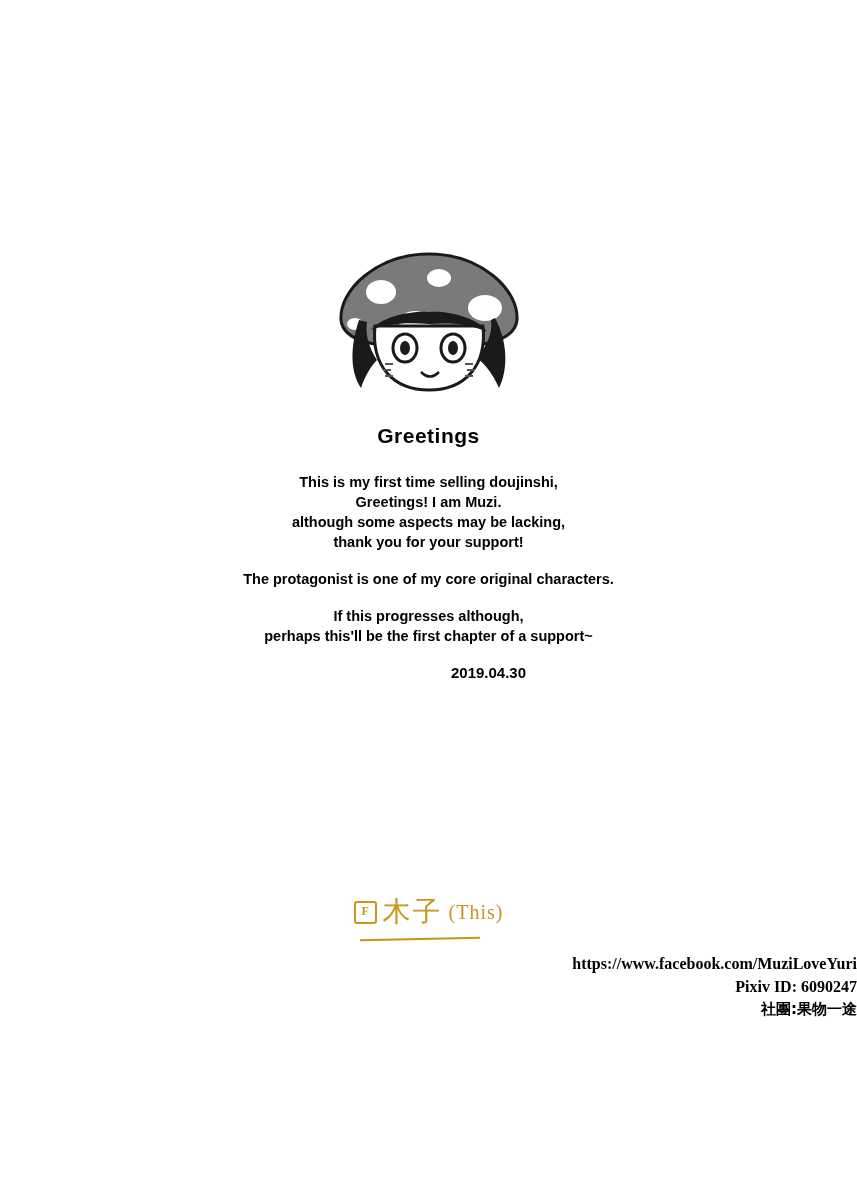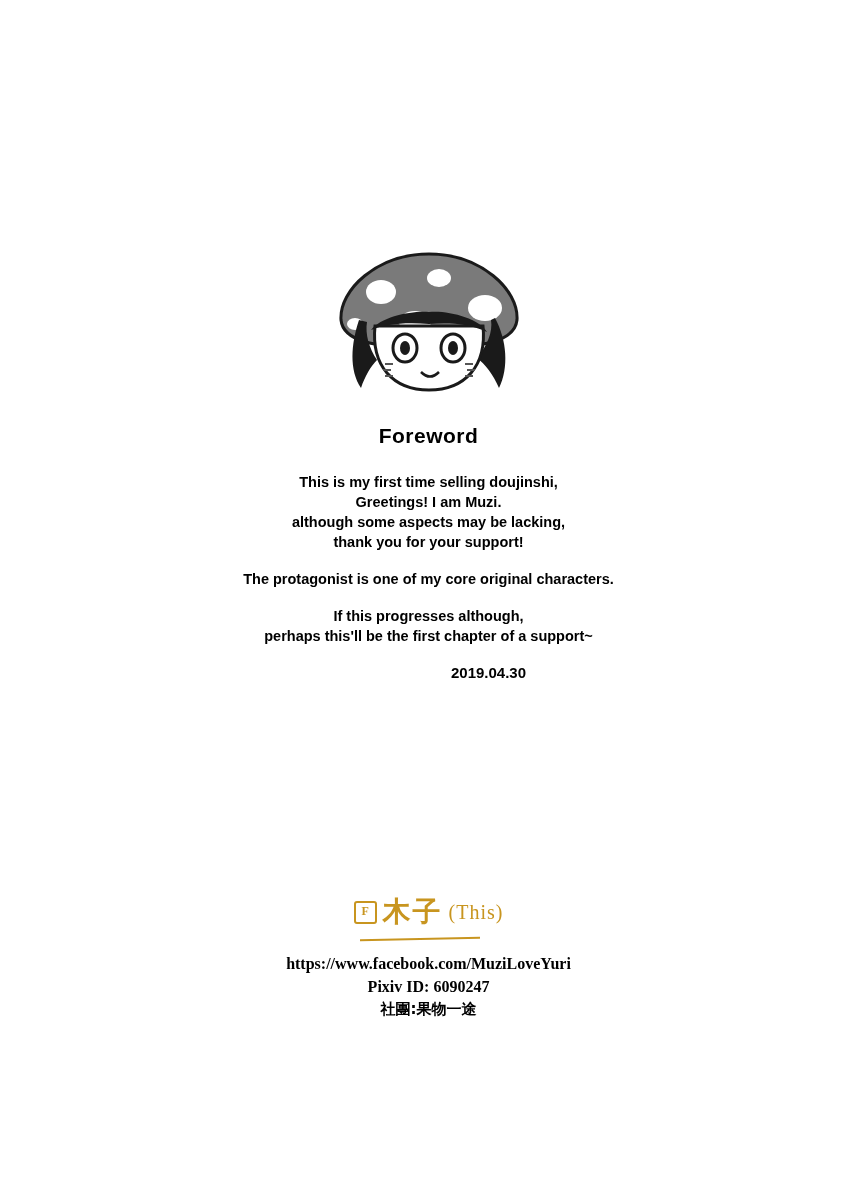--- a/index.html
+++ b/index.html
@@ -89,21 +89,20 @@
     line-height: 17px;
     text-align: center;
     font-family: "Liberation Serif", serif;
   }
   .sig-cjk {
     font-size: 28px;
     color: #c8951f;
     font-family: "DejaVu Sans", sans-serif;
     letter-spacing: 2px;
     line-height: 1;
-    font-weight: bold;
   }
   .sig-roman {
     font-size: 20px;
     color: #c8951f;
     font-family: "Liberation Serif", serif;
     letter-spacing: 1px;
   }
   .sig-underline {
     position: absolute;
     top: 938px;
@@ -119,21 +118,21 @@
     background: #c8951f;
     margin-left: -18px;
     transform: rotate(-1.2deg);
   }
 
   .credits {
     position: absolute;
     left: 0;
     right: 0;
     top: 952px;
-    text-align: center;
+    text-align: right;
     color: #000;
   }
   .credit-line {
     font-size: 16px;
     font-weight: bold;
     line-height: 23px;
     font-family: "Liberation Serif", serif;
   }
   .credit-line.cjk {
     font-family: "DejaVu Sans", sans-serif;
@@ -177,21 +176,21 @@
         <line x1="146" y1="116" x2="154" y2="116"></line>
         <line x1="148" y1="122" x2="156" y2="122"></line>
         <line x1="146" y1="128" x2="154" y2="128"></line>
       </g>
 
       <path d="M102 124 C 108 130, 114 130, 120 124" fill="none" stroke="#1a1a1a" stroke-width="2.5"></path>
     </svg>
   </div>
 
   <div class="foreword">
-    <div class="foreword-title">Foreword</div>
+    <div class="foreword-title">Greetings</div>
 
     <div class="foreword-para">
       <span class="foreword-line">This is my first time selling doujinshi,</span>
       <span class="foreword-line">Greetings! I am Muzi.</span>
       <span class="foreword-line">although some aspects may be lacking,</span>
       <span class="foreword-line">thank you for your support!</span>
     </div>
 
     <div class="foreword-para">
       <span class="foreword-line">The protagonist is one of my core original characters.</span>

